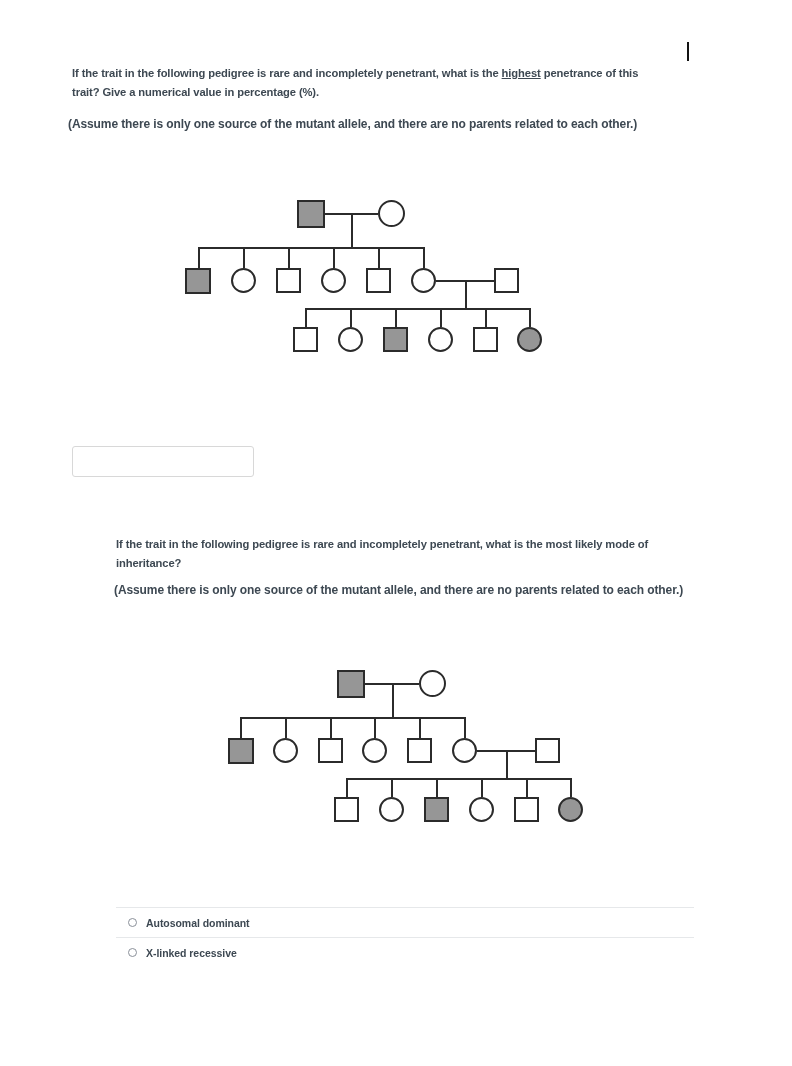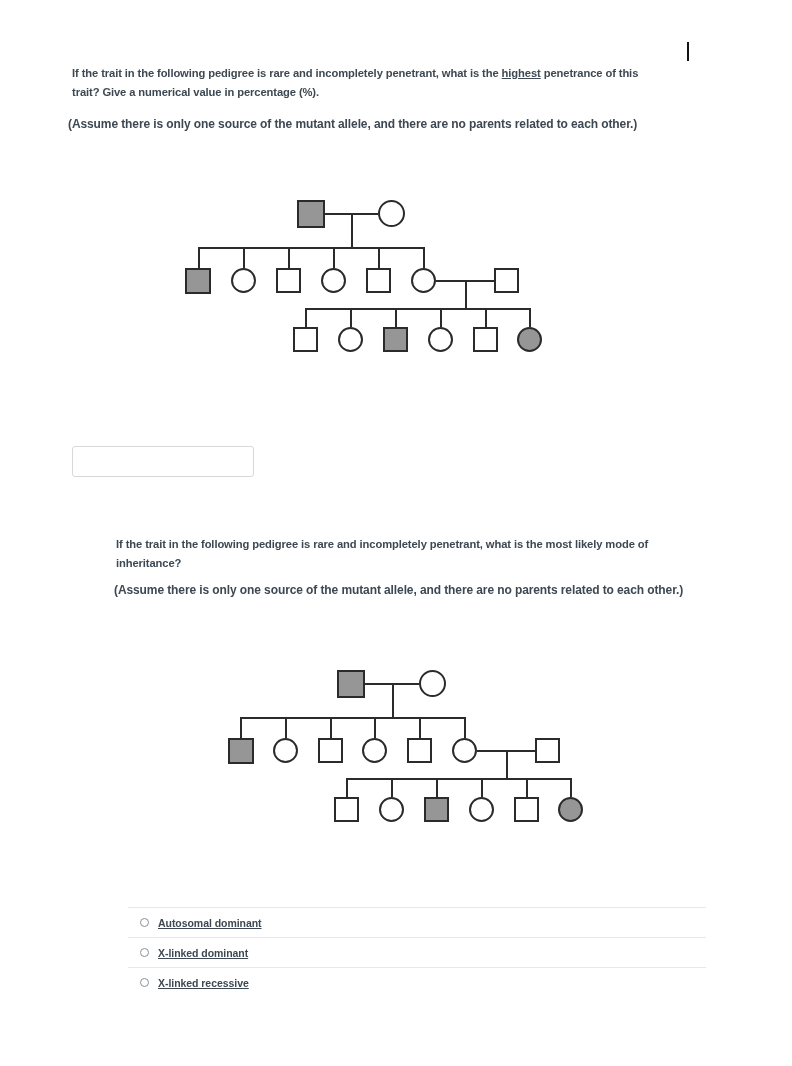--- a/index.html
+++ b/index.html
@@ -200,30 +200,26 @@
   <div class="ln ln-v abs" style="left:570px; top:778px; height:19px;"></div>
 
   <div class="ped-sq abs" style="left:334px; top:797px; width:25px; height:25px;"></div>
   <div class="ped-ci abs" style="left:379px; top:797px; width:25px; height:25px;"></div>
   <div class="ped-sq filled abs" style="left:424px; top:797px; width:25px; height:25px;"></div>
   <div class="ped-ci abs" style="left:469px; top:797px; width:25px; height:25px;"></div>
   <div class="ped-sq abs" style="left:514px; top:797px; width:25px; height:25px;"></div>
   <div class="ped-ci filled abs" style="left:558px; top:797px; width:25px; height:25px;"></div>
 </div>
 
-<div class="opt-list" style="left:128px; top:907px; width:578px;text-decoration:underline;">
+<div class="opt-list" style="left:116px; top:907px; width:578px;">
 
   <div class="opt-row">
     <span class="radio-dot"></span>
     <span class="opt-label">Autosomal dominant</span>
   </div>
 
 
-  <div class="opt-row">
-    <span class="radio-dot"></span>
-    <span class="opt-label">X-linked dominant</span>
-  </div>
 
   <div class="opt-row">
     <span class="radio-dot"></span>
     <span class="opt-label">X-linked recessive</span>
   </div>
 </div>
 
 </body></html>

